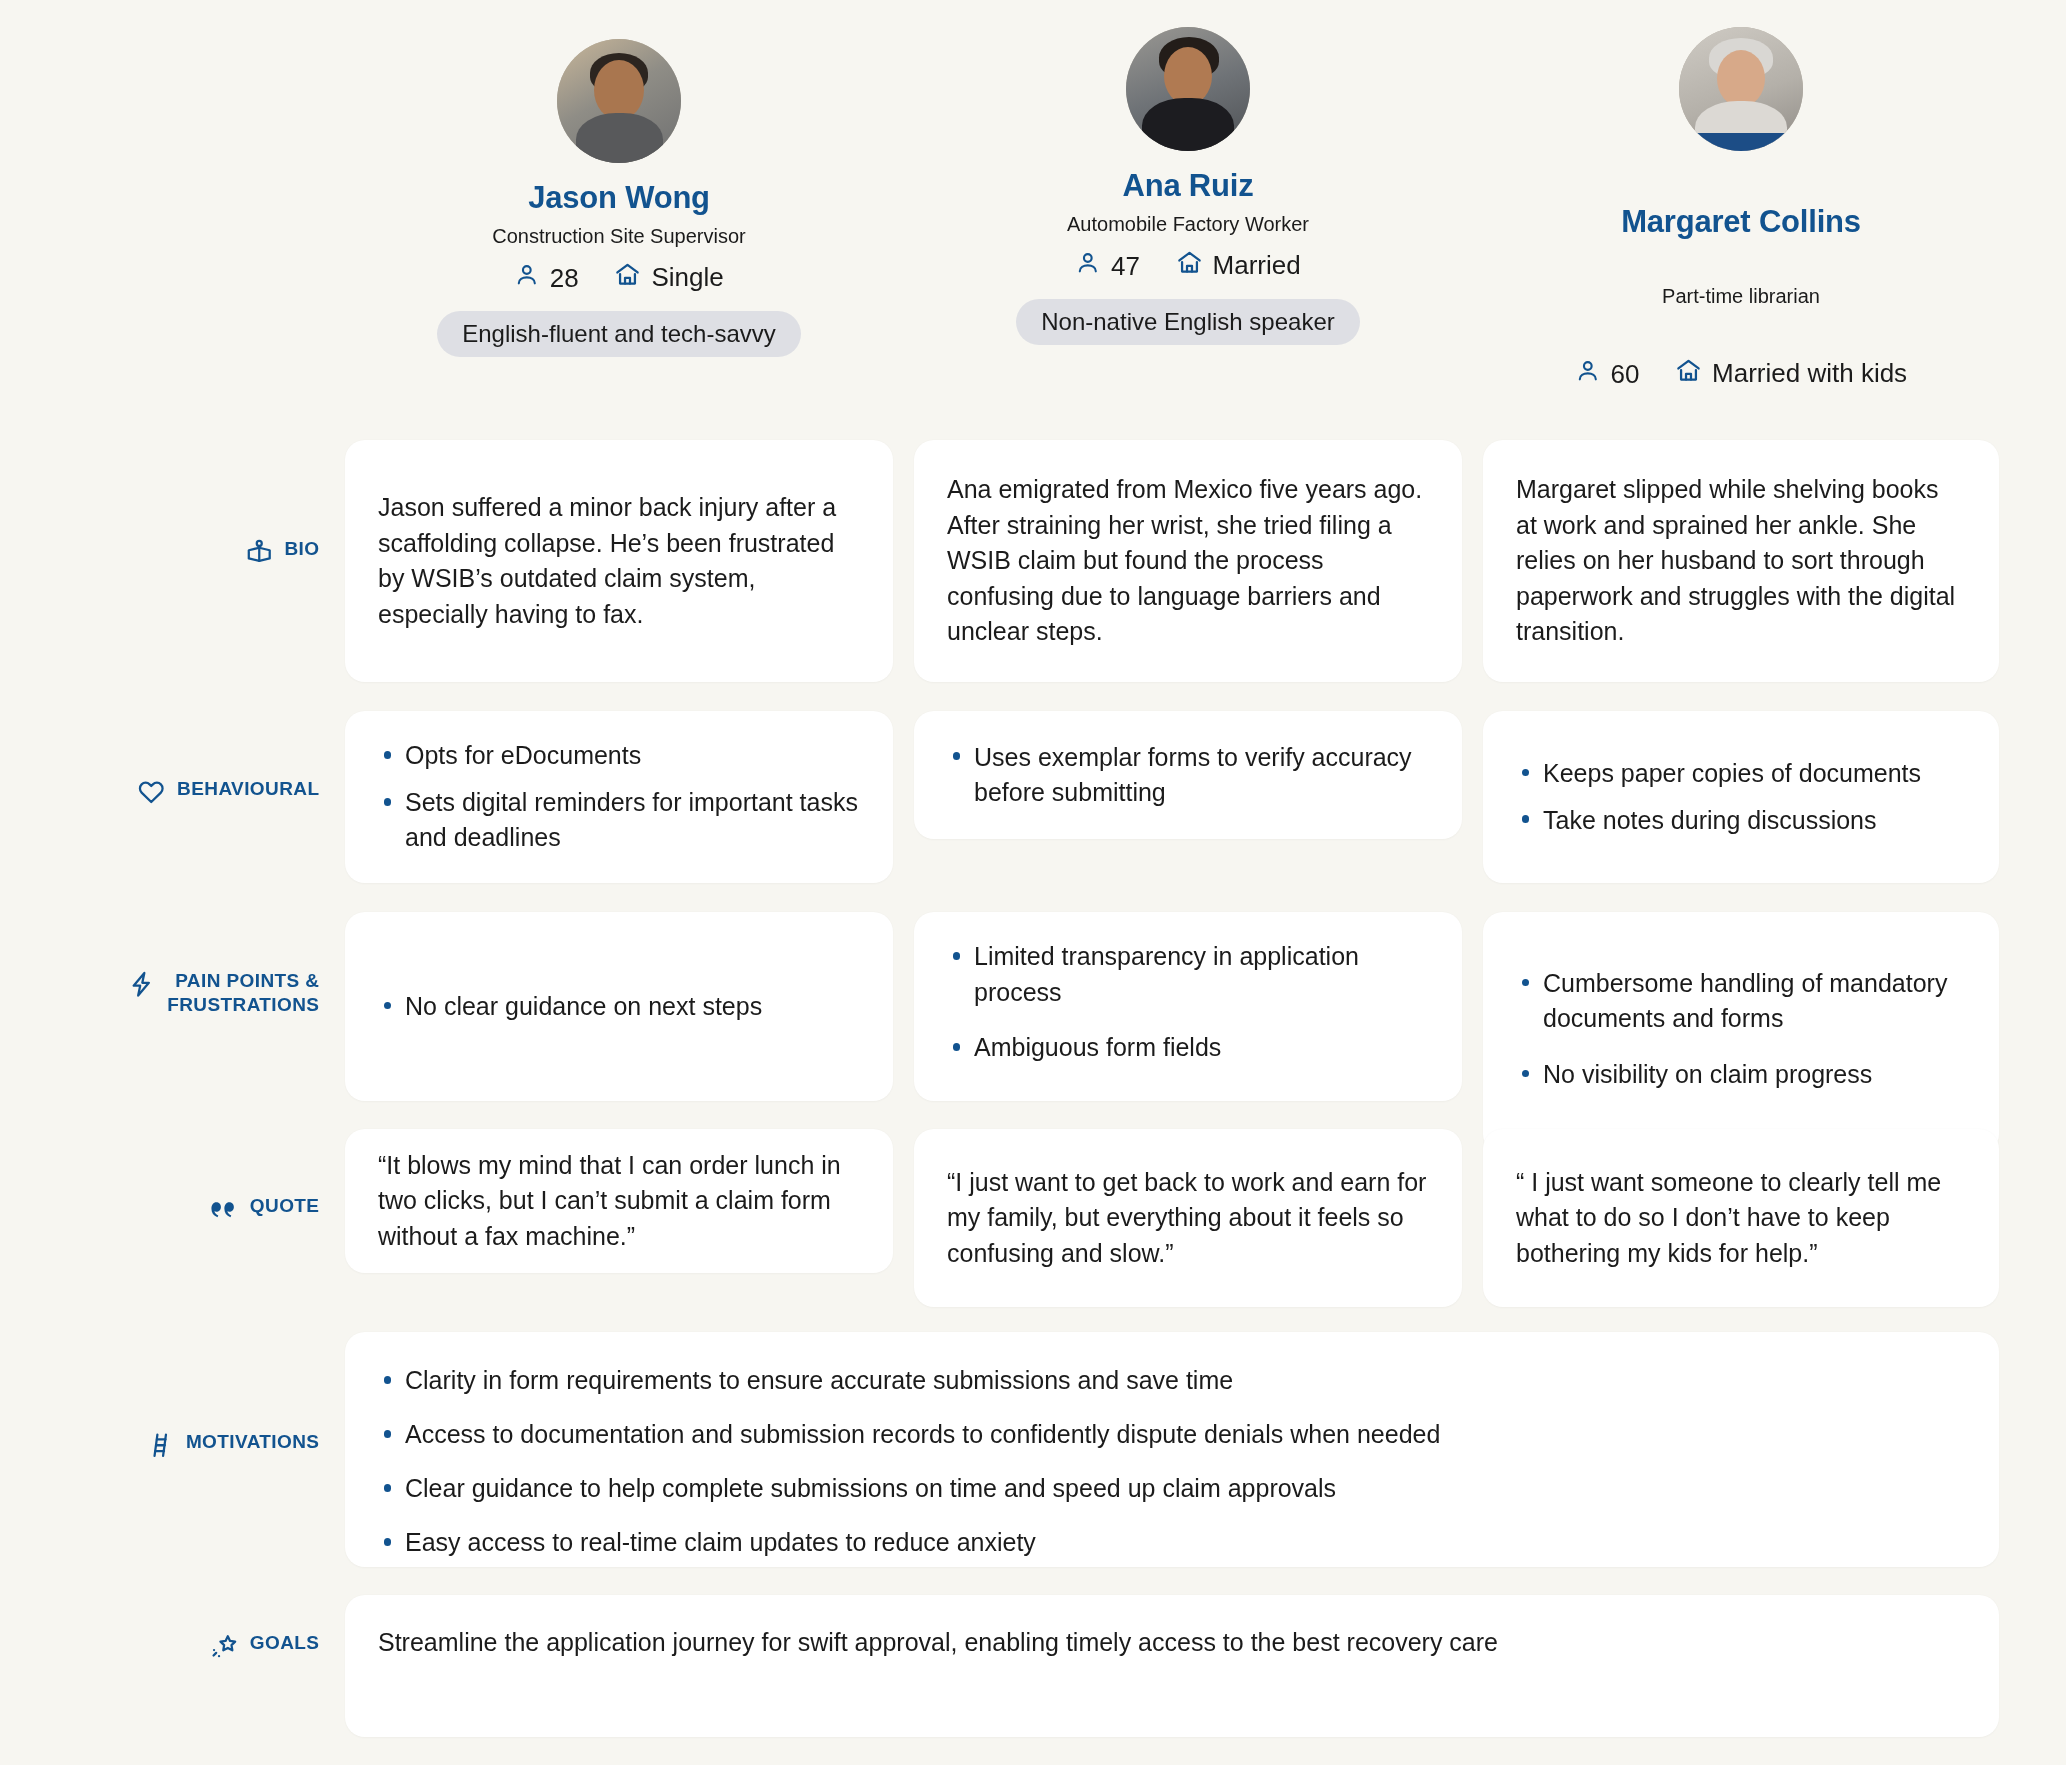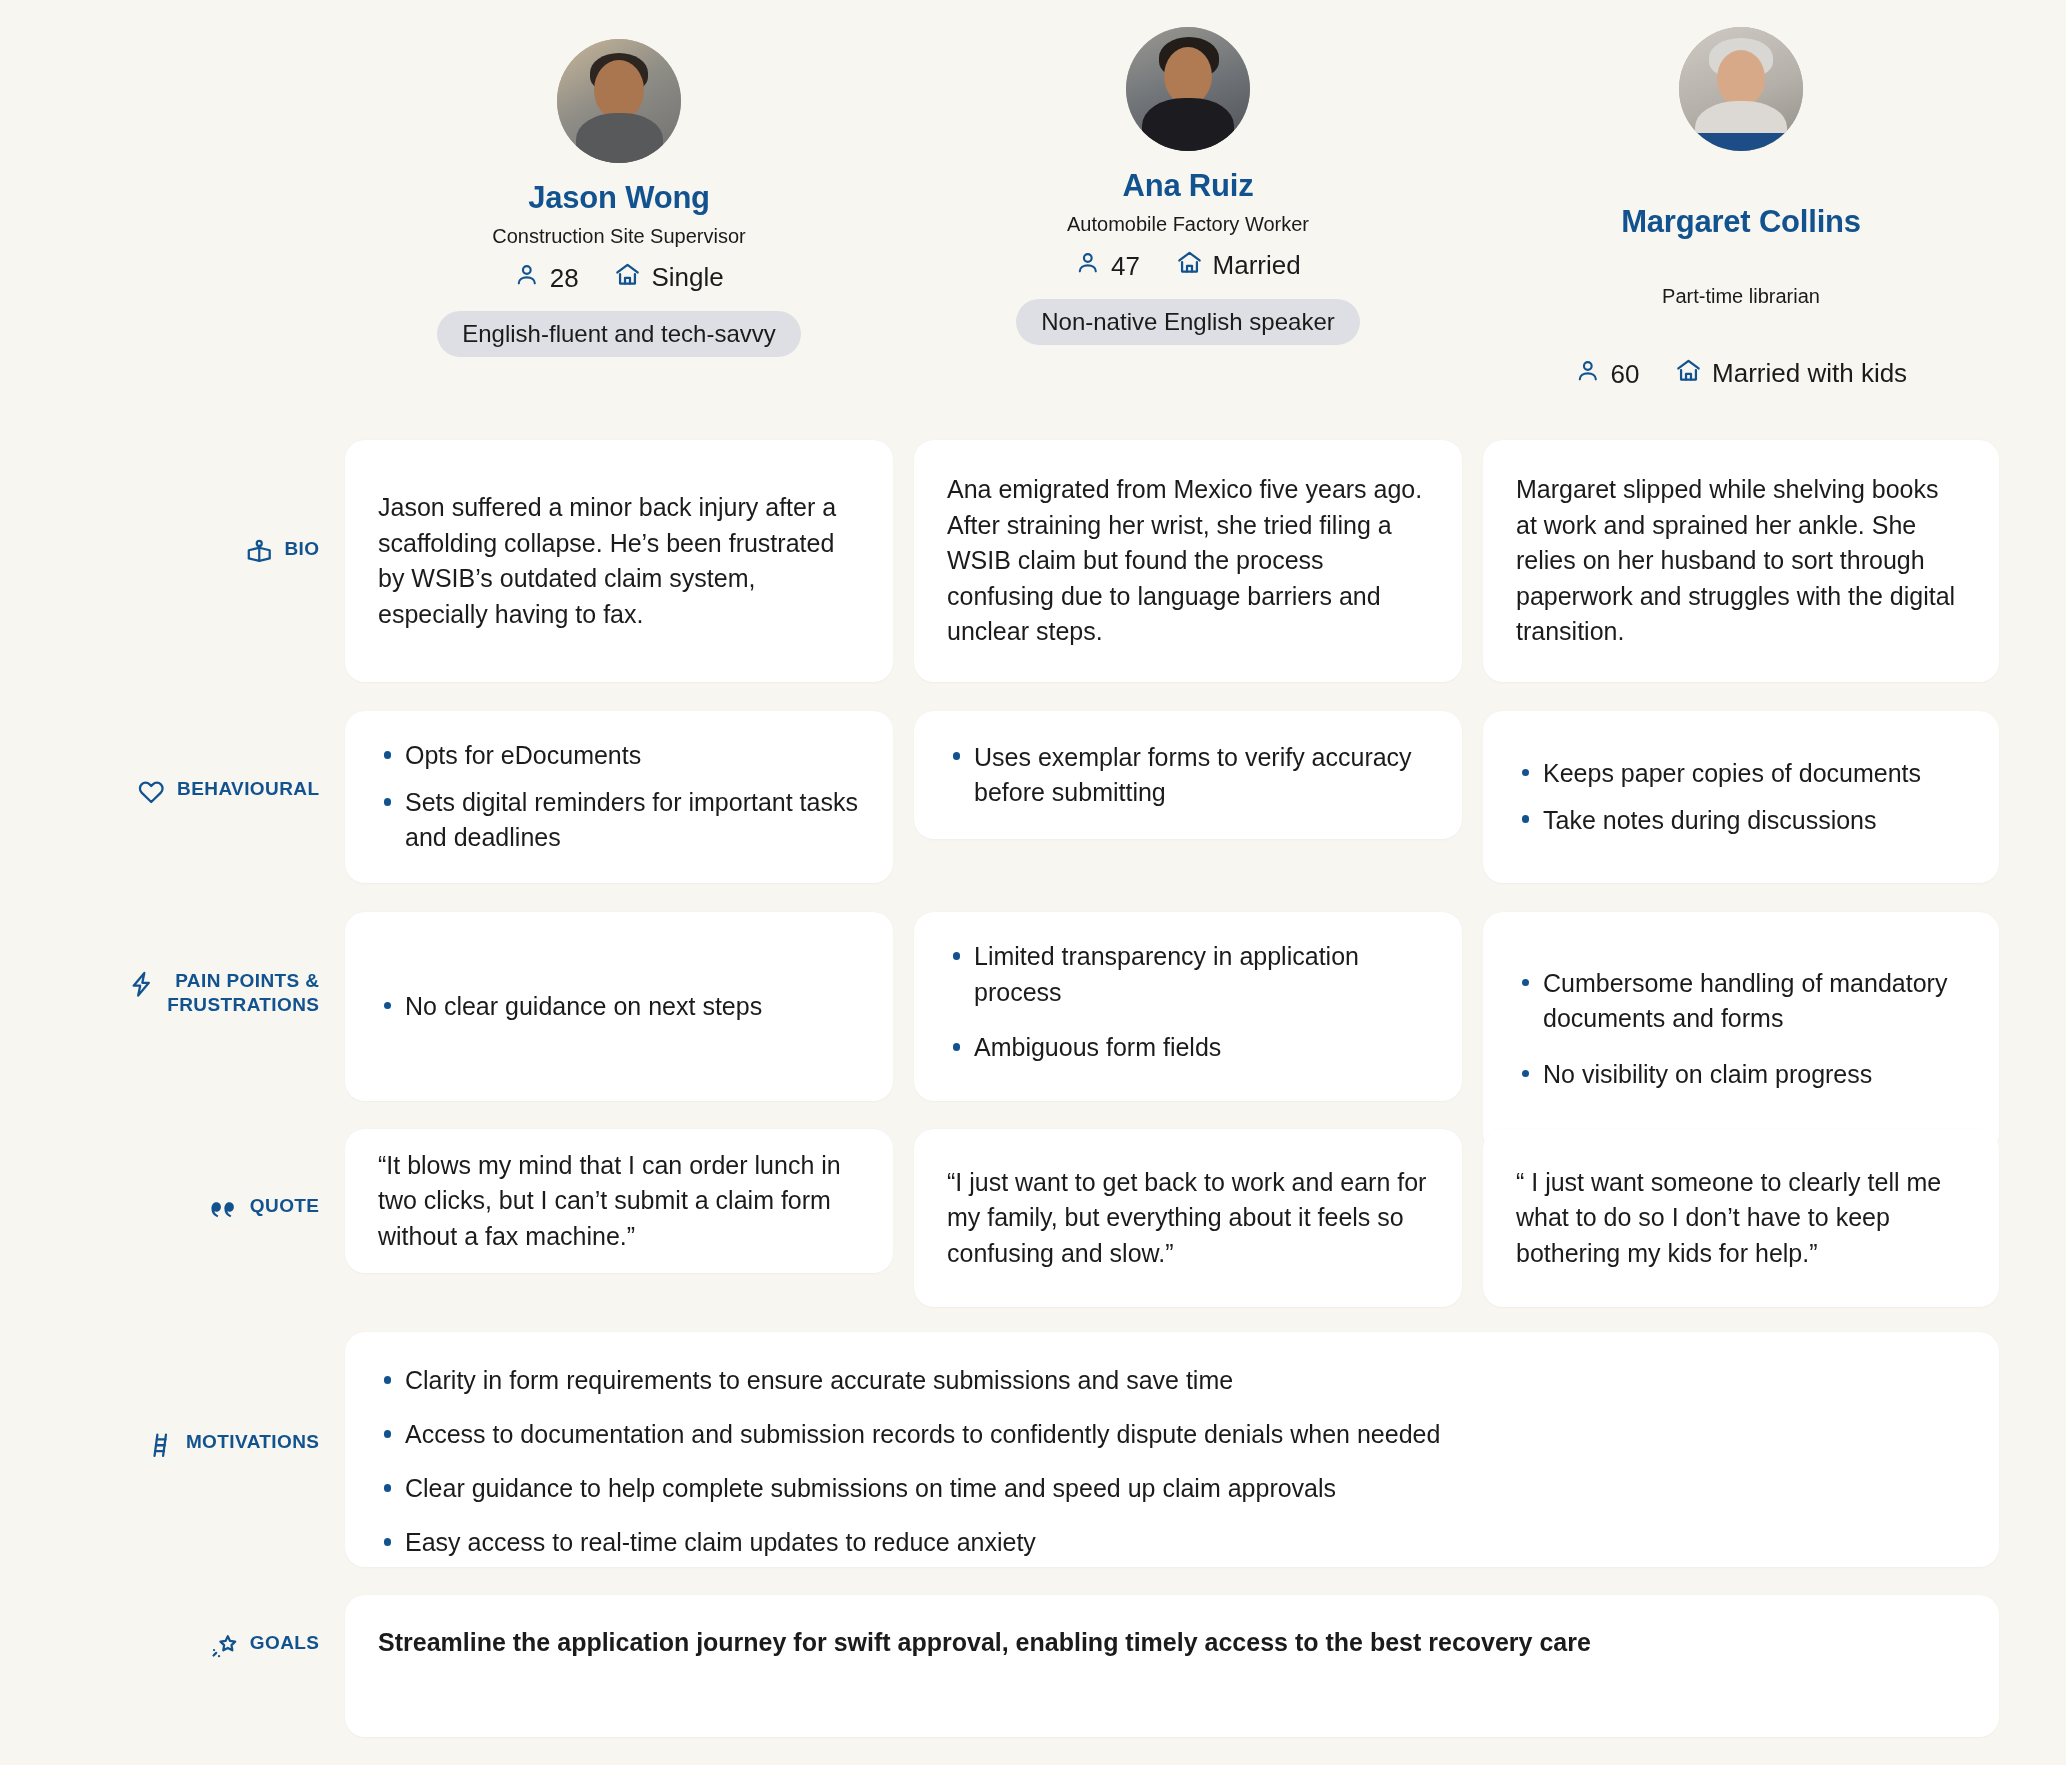--- a/index.html
+++ b/index.html
@@ -389,19 +389,19 @@
       <svg width="28.5" height="28.5" viewBox="0 0 24 24" fill="none" stroke="#12538f" stroke-width="1.9" stroke-linecap="round" stroke-linejoin="round">
         <path d="M15 3.6l1.9 3.9 4.3.6-3.1 3 .7 4.3-3.8-2-3.8 2 .7-4.3-3.1-3 4.3-.6z"></path>
         <path d="M3 19.8l2.2-2.2"></path>
           <path d="M3.4 15.2h.02"></path>
           <path d="M7.6 20.4h.02"></path>
       </svg>
     </span>
     <span class="rl-txt">GOALS</span>
   </div>
   <div class="card col-wide" style="top:1595px;height:142px;">
-    <div class="card-inner" style="justify-content:flex-start;padding-top:30px;font-weight:bold;">
+    <div class="card-inner" style="justify-content:flex-start;padding-top:30px;">
       <div class="body-text">Streamline the application journey for swift approval, enabling timely access to the best recovery care</div>
     </div>
   </div>
 
 </div>
 
 
 </body></html>

